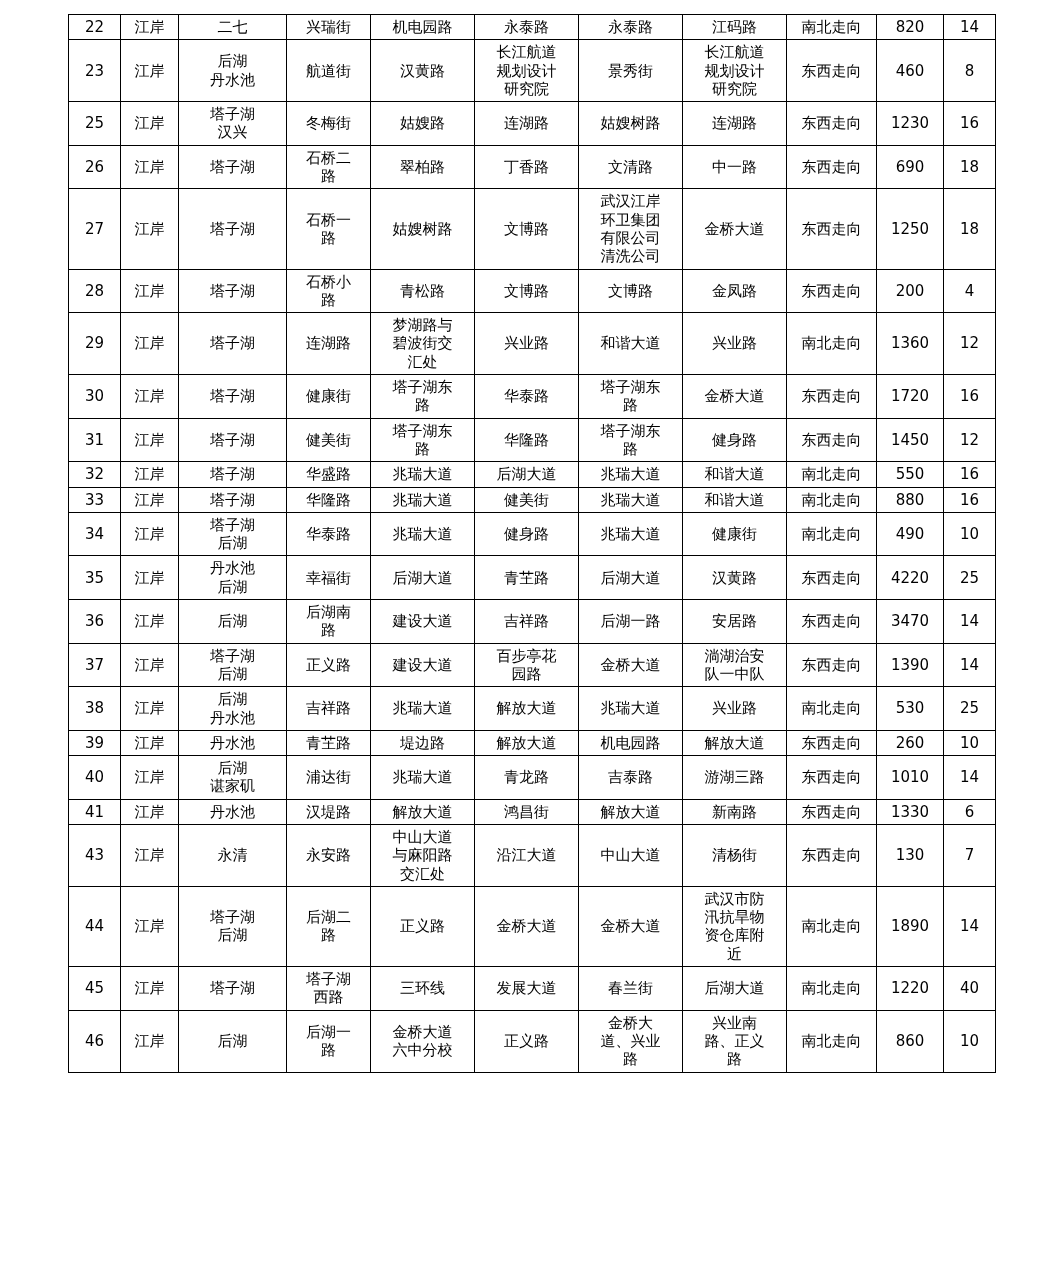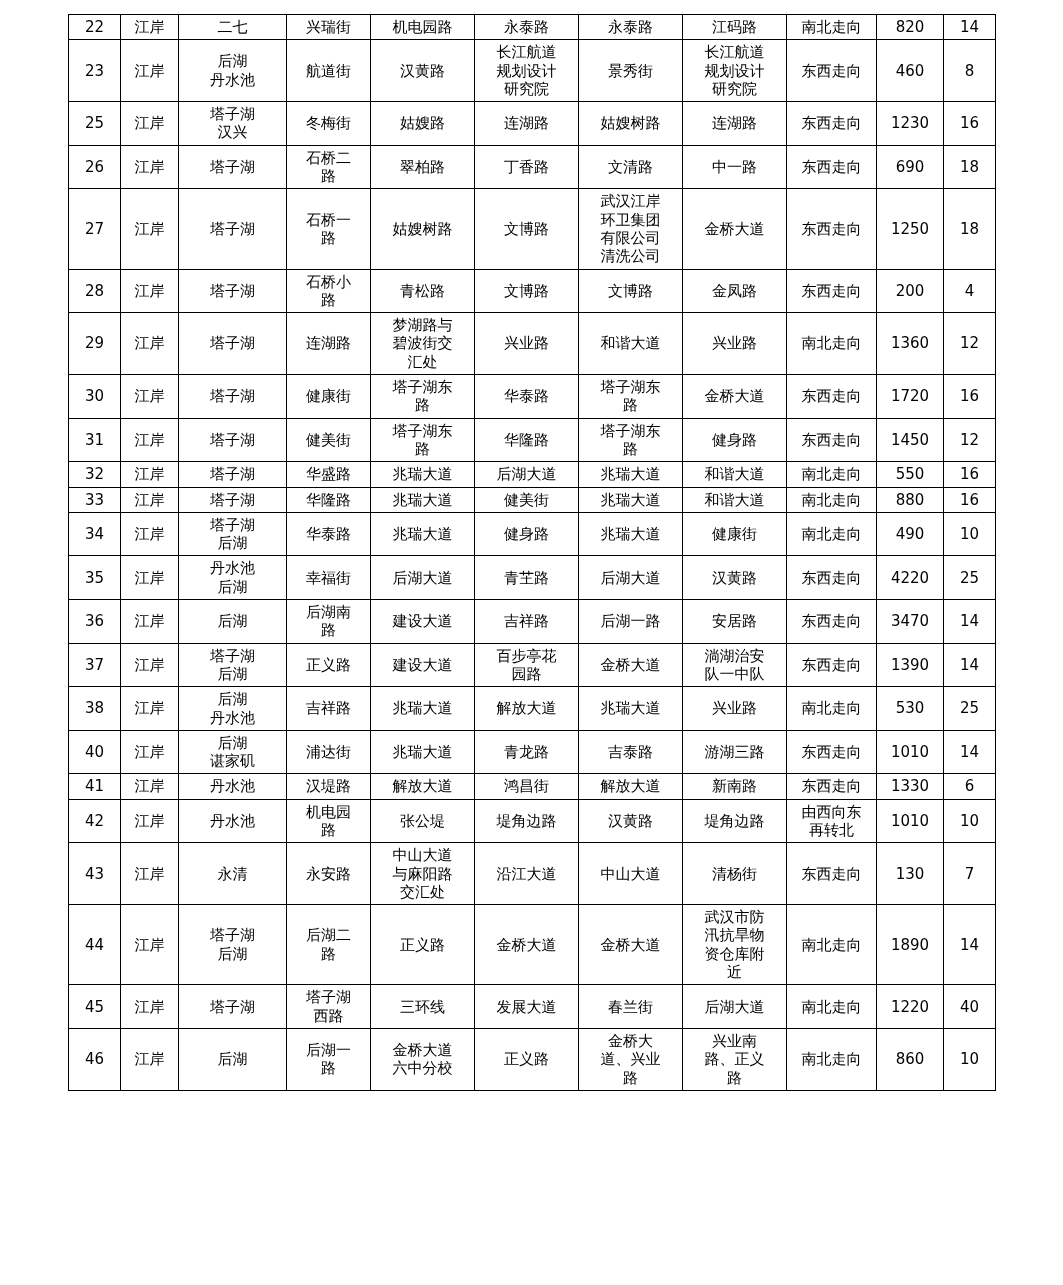--- a/index.html
+++ b/index.html
@@ -296,20 +296,33 @@
         <td class="cell-multiline">吉祥路</td>
         <td class="cell-multiline">兆瑞大道</td>
         <td class="cell-multiline">解放大道</td>
         <td class="cell-multiline">兆瑞大道</td>
         <td class="cell-multiline">兴业路</td>
         <td class="cell-multiline">南北走向</td>
         <td class="num">530</td>
         <td class="num">25</td>
       </tr>
       <tr>
+        <td class="num">39</td>
+        <td>江岸</td>
+        <td class="cell-multiline">丹水池</td>
+        <td class="cell-multiline">青芏路</td>
+        <td class="cell-multiline">堤边路</td>
+        <td class="cell-multiline">解放大道</td>
+        <td class="cell-multiline">机电园路</td>
+        <td class="cell-multiline">解放大道</td>
+        <td class="cell-multiline">东西走向</td>
+        <td class="num">260</td>
+        <td class="num">10</td>
+      </tr>
+      <tr>
         <td class="num">40</td>
         <td>江岸</td>
         <td class="cell-multiline">后湖
 谌家矶</td>
         <td class="cell-multiline">浦达街</td>
         <td class="cell-multiline">兆瑞大道</td>
         <td class="cell-multiline">青龙路</td>
         <td class="cell-multiline">吉泰路</td>
         <td class="cell-multiline">游湖三路</td>
         <td class="cell-multiline">东西走向</td>
@@ -321,35 +334,20 @@
         <td>江岸</td>
         <td class="cell-multiline">丹水池</td>
         <td class="cell-multiline">汉堤路</td>
         <td class="cell-multiline">解放大道</td>
         <td class="cell-multiline">鸿昌街</td>
         <td class="cell-multiline">解放大道</td>
         <td class="cell-multiline">新南路</td>
         <td class="cell-multiline">东西走向</td>
         <td class="num">1330</td>
         <td class="num">6</td>
-      </tr>
-      <tr>
-        <td class="num">42</td>
-        <td>江岸</td>
-        <td class="cell-multiline">丹水池</td>
-        <td class="cell-multiline">机电园
-路</td>
-        <td class="cell-multiline">张公堤</td>
-        <td class="cell-multiline">堤角边路</td>
-        <td class="cell-multiline">汉黄路</td>
-        <td class="cell-multiline">堤角边路</td>
-        <td class="cell-multiline">由西向东
-再转北</td>
-        <td class="num">1010</td>
-        <td class="num">10</td>
       </tr>
       <tr>
         <td class="num">43</td>
         <td>江岸</td>
         <td class="cell-multiline">永清</td>
         <td class="cell-multiline">永安路</td>
         <td class="cell-multiline">中山大道
 与麻阳路
 交汇处</td>
         <td class="cell-multiline">沿江大道</td>

